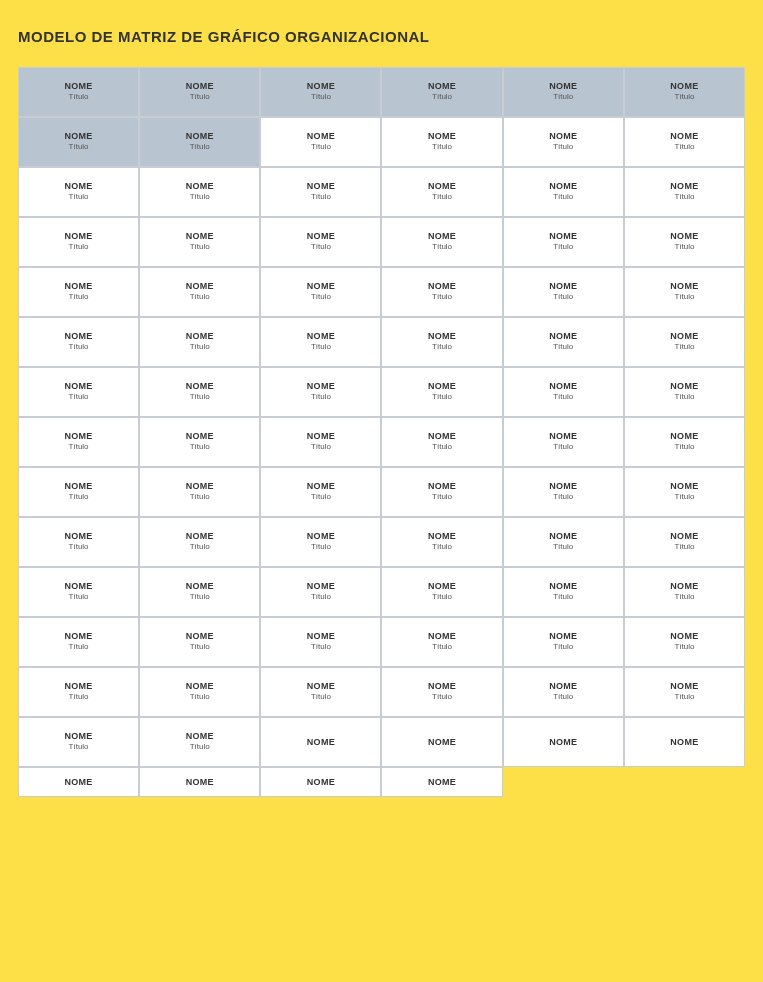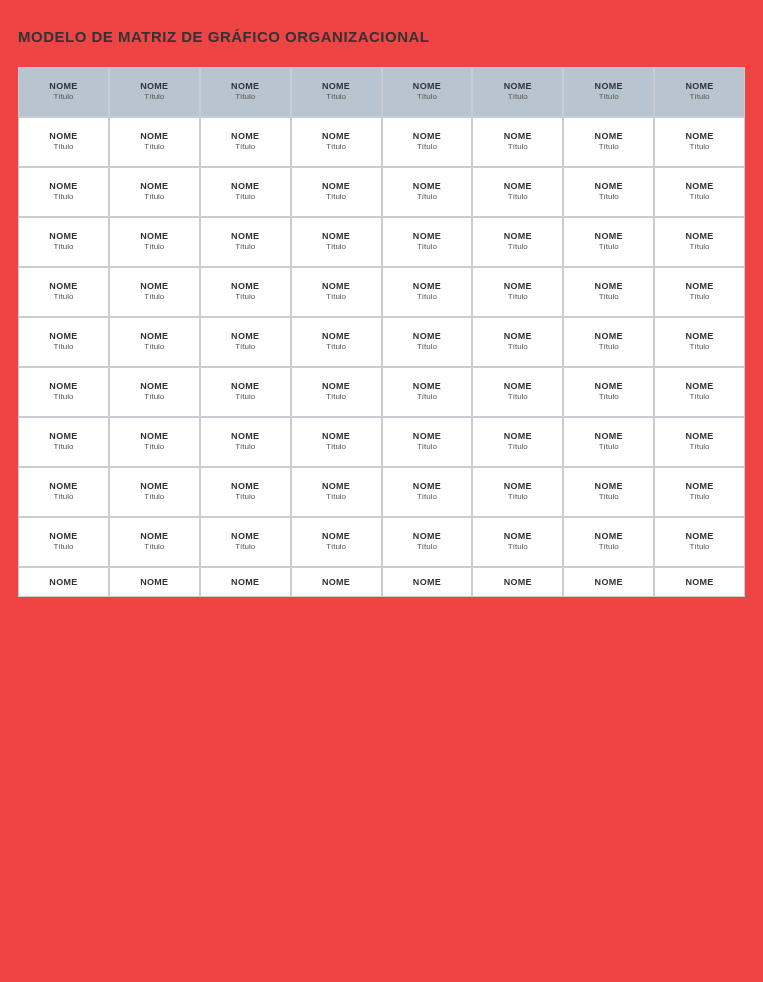--- a/index.html
+++ b/index.html
@@ -5,36 +5,36 @@
     * { box-sizing: border-box; margin: 0; padding: 0; }
     body {
       background: #e8e8e8;
       display: flex;
       justify-content: center;
       align-items: flex-start;
       min-height: 982px;
       font-family: Arial, sans-serif;
     }
     .page {
-      background: #ef4444;
+      background: #fde047;
       width: 763px;
       min-height: 982px;
       padding: 28px 18px 40px 18px;
     }
     .page-title {
       font-size: 15px;
       font-weight: bold;
       color: #333;
       letter-spacing: 0.5px;
       margin-bottom: 22px;
       text-transform: uppercase;
     }
     .org-grid {
       display: grid;
-      grid-template-columns: repeat(8, 1fr);
+      grid-template-columns: repeat(6, 1fr);
       gap: 0;
       width: 100%;
     }
     .cell {
       border: 1px solid #c8cdd4;
       display: flex;
       flex-direction: column;
       align-items: center;
       justify-content: center;
       padding: 5px 4px 8px 4px;

